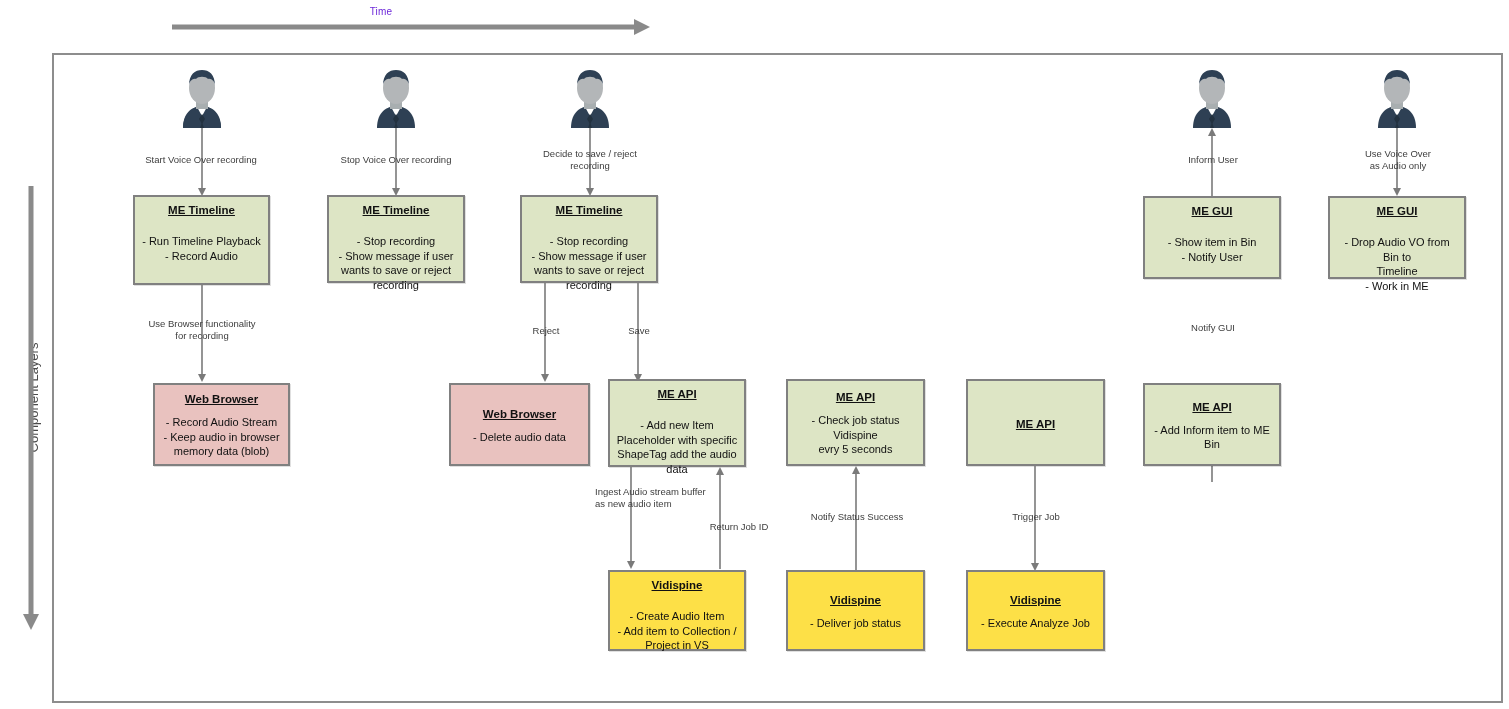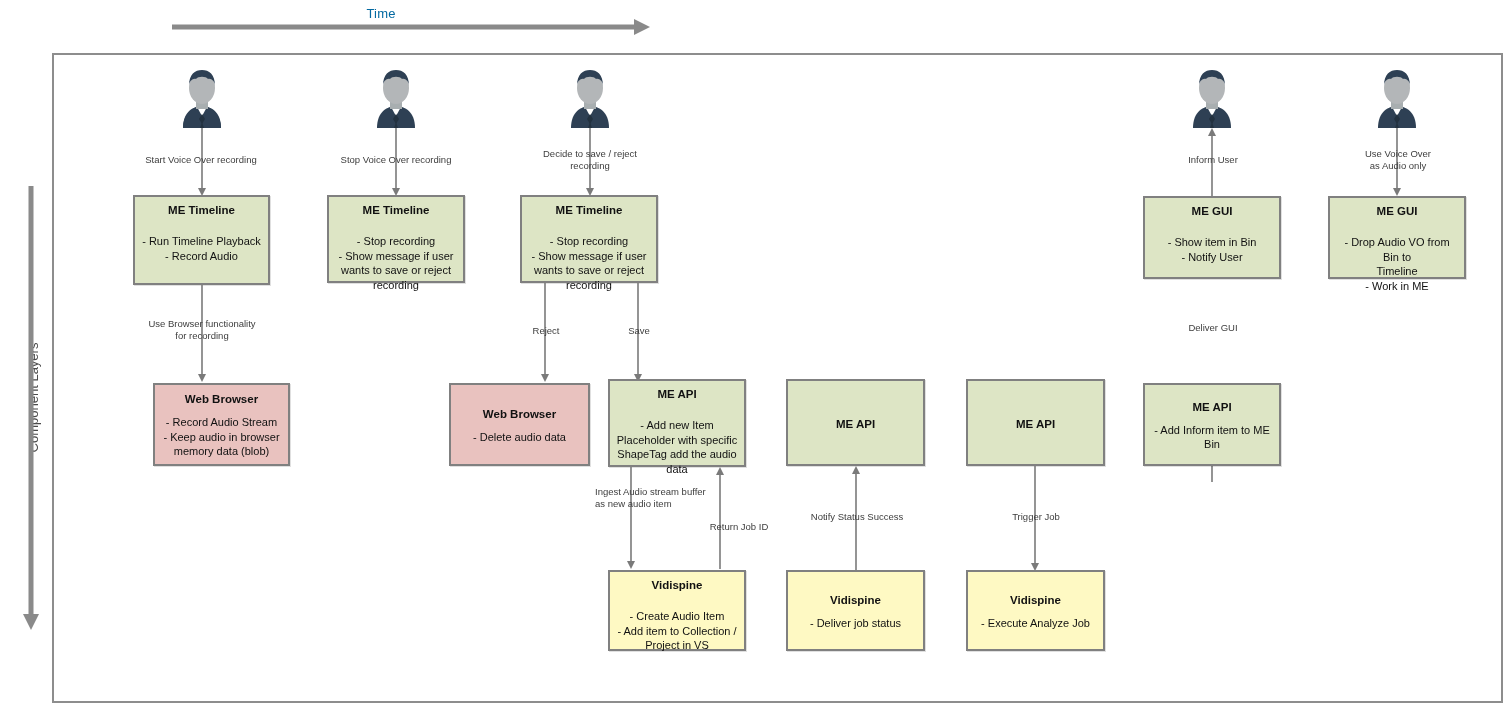--- a/index.html
+++ b/index.html
@@ -7,21 +7,21 @@
   body{
     font-family:"Liberation Sans", sans-serif;
     width:1509px;height:709px;position:relative;overflow:hidden;
     color:#1a1a1a;
   }
   #stage{position:absolute;left:0;top:0;width:1509px;height:709px;}
 
   
   .time-label{
     position:absolute;left:341px;top:6px;width:80px;text-align:center;
-    font-size:13px;color:#0369a1;letter-spacing:.2px;
+    font-size:10px;color:#6d28d9;letter-spacing:.2px;
   }
   .time-arrow{position:absolute;left:172px;top:18px;width:478px;height:18px;}
   .vert-label{
     position:absolute;left:-52px;top:390px;width:170px;text-align:center;
     font-size:13px;color:#4a4a4a;
     transform:rotate(-90deg);transform-origin:center center;
   }
   .vert-arrow{position:absolute;left:22px;top:186px;width:18px;height:444px;}
 
   
@@ -34,24 +34,25 @@
   .node{
     position:absolute;box-sizing:border-box;
     border:2px solid #808080;
     box-shadow:1px 1px 0 rgba(0,0,0,.12);
     display:flex;flex-direction:column;align-items:center;
     padding:6px 6px 4px 6px;
     text-align:center;
   }
   .node.green{background:#dde5c5;}
   .node.pink {background:#e9c2bf;margin-left:20px;}
-  .node.blue {background:#fef9c3;}
+  .node.blue {background:#fde047;}
   .node .ttl{
     font-size:11.5px;font-weight:bold;color:#111;line-height:14px;
     width:100%;
+    text-decoration:underline;
   }
   .node .body{
     font-size:11px;color:#111;line-height:14.5px;width:100%;
     white-space:pre-line;margin-top:17px;
   }
   .node.vcenter{justify-content:center;}
   .node.vcenter .body{margin-top:9px;}
 
   
   .avatar{position:absolute;width:62px;height:70px;}
@@ -242,41 +243,43 @@
       </svg>
   </div>
   <div class="elabel" style="left:609px;top:325px;width:60px;">Save</div>
 
   <div class="conn" style="left:1206px;top:383px;">
     <svg width="14" height="100">
         <line x1="6" y1="99" x2="6" y2="8" stroke="#7a7a7a" stroke-width="1.6"></line>
         <polygon points="2,8 10,8 6,0" fill="#7a7a7a"></polygon>
       </svg>
   </div>
-  <div class="elabel" style="left:1160px;top:322px;width:106px;">Deliver GUI</div>
+  <div class="elabel" style="left:1160px;top:322px;width:106px;">Notify GUI</div>
 
   <div class="node pink vcenter" style="left:133px;top:383px;width:137px;height:83px;">
     <div class="ttl">Web Browser</div>
     <div class="body">- Record Audio Stream
 - Keep audio in browser
 memory data (blob)</div>
   </div>
   <div class="node pink vcenter" style="left:429px;top:383px;width:141px;height:83px;">
     <div class="ttl">Web Browser</div>
     <div class="body">- Delete audio data</div>
   </div>
   <div class="node green" style="left:608px;top:379px;width:138px;height:88px;">
     <div class="ttl">ME API</div>
     <div class="body">- Add new Item
 Placeholder with specific
 ShapeTag  add the audio
 data</div>
   </div>
   <div class="node green vcenter" style="left:786px;top:379px;width:139px;height:87px;">
     <div class="ttl">ME API</div>
+    <div class="body">- Check job status Vidispine
+evry 5 seconds</div>
   </div>
   <div class="node green vcenter" style="left:966px;top:379px;width:139px;height:87px;">
     <div class="ttl">ME API</div>
   </div>
   <div class="node green vcenter" style="left:1143px;top:383px;width:138px;height:83px;">
     <div class="ttl">ME API</div>
     <div class="body">- Add Inform item to ME Bin</div>
   </div>
 
   <div class="conn" style="left:625px;top:467px;">

